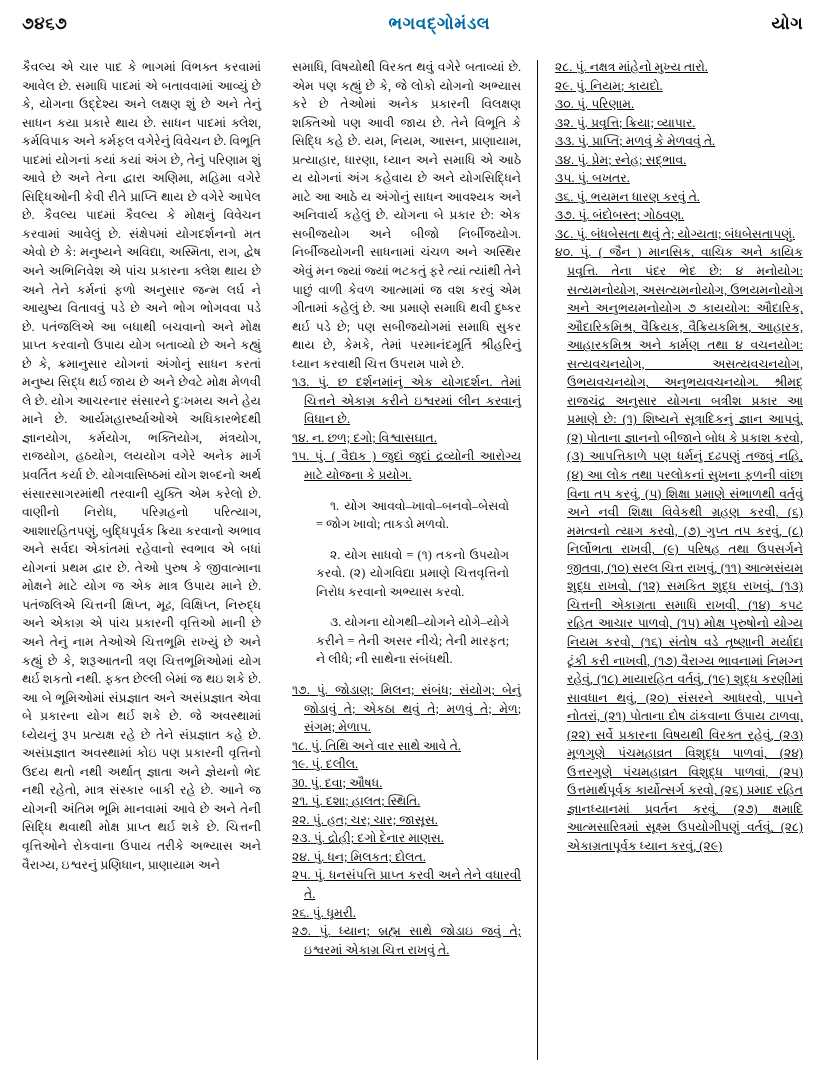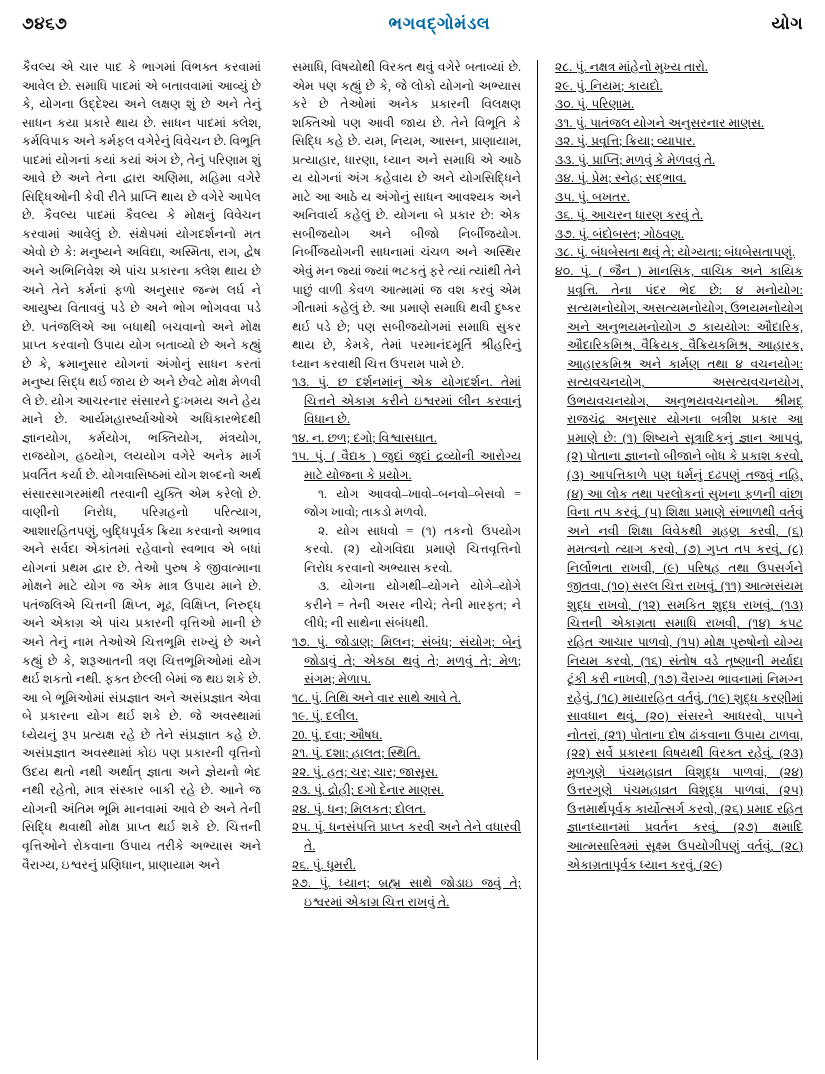--- a/index.html
+++ b/index.html
@@ -102,21 +102,21 @@
     margin: 0;
     text-indent: 0;
     padding-left: 0;
     text-decoration: underline;
   }
   p.sense.hang {
     padding-left: 12px;
     text-indent: -12px;
   }
   p.subsense {
-    margin: 0;
+    margin: 12px;
     text-indent: 14px;
     padding-left: 12px;
     font-family: Liberation Serif, serif;
   }
 
   
   .scan {
     filter: contrast(1.04);
   }
 </style>
@@ -146,41 +146,40 @@
       <p class="sense hang"><span>૧૪.</span> <span>ન.</span> <span>છળ; દગો; વિશ્વાસઘાત.</span></p>
       <p class="sense hang"><span>૧૫.</span> <span>પું.</span> <span>( વૈદ્યક ) જુદાં જુદાં દ્રવ્યોની આરોગ્ય માટે યોજના કે પ્રયોગ.</span></p>
 
       <p class="subsense"><span>૧.</span> <span>યોગ આવવો–ખાવો–બનવો–બેસવો = જોગ ખાવો; તાકડો મળવો.</span></p>
       <p class="subsense"><span>૨.</span> <span>યોગ સાધવો = (૧) તકનો ઉપયોગ કરવો. (૨) યોગવિદ્યા પ્રમાણે ચિત્તવૃત્તિનો નિરોધ કરવાનો અભ્યાસ કરવો.</span></p>
       <p class="subsense"><span>૩.</span> <span>યોગના યોગથી–યોગને યોગે–યોગે કરીને = તેની અસર નીચે; તેની મારફત; ને લીધે; ની સાથેના સંબંધથી.</span></p>
 
       <p class="sense hang"><span>૧૭.</span> <span>પું.</span> <span>જોડાણ; મિલન; સંબંધ; સંયોગ; બેનું જોડાવું તે; એકઠા થવું તે; મળવું તે; મેળ; સંગમ; મેળાપ.</span></p>
       <p class="sense hang"><span>૧૮.</span> <span>પું.</span> <span>તિથિ અને વાર સાથે આવે તે.</span></p>
       <p class="sense hang"><span>૧૯.</span> <span>પું.</span> <span>દલીલ.</span></p>
-      <p class="sense hang"><span>20.</span> <span>પું.</span> <span>દવા; ઔષધ.</span></p>
+      <p class="sense hang"><span>30.</span> <span>પું.</span> <span>દવા; ઔષધ.</span></p>
       <p class="sense hang"><span>૨૧.</span> <span>પું.</span> <span>દશા; હાલત; સ્થિતિ.</span></p>
       <p class="sense hang"><span>૨૨.</span> <span>પું.</span> <span>હત; ચર; ચાર; જાસૂસ.</span></p>
       <p class="sense hang"><span>૨૩.</span> <span>પું.</span> <span>દ્રોહી; દગો દેનાર માણસ.</span></p>
       <p class="sense hang"><span>૨૪.</span> <span>પું.</span> <span>ધન; મિલકત; દોલત.</span></p>
       <p class="sense hang"><span>૨૫.</span> <span>પું.</span> <span>ધનસંપત્તિ પ્રાપ્ત કરવી અને તેને વધારવી તે.</span></p>
       <p class="sense hang"><span>૨૬.</span> <span>પું.</span> <span>ધૂમરી.</span></p>
       <p class="sense hang"><span>૨૭.</span> <span>પું.</span> <span>ધ્યાન; બ્રહ્મ સાથે જોડાઇ જવું તે; ઇશ્વરમાં એકાગ્ર ચિત્ત રાખવું તે.</span></p>
     </div>
 
     <div class="rule"></div>
 
     <div class="col col-3">
       <p class="sense hang"><span>૨૮.</span> <span>પું.</span> <span>નક્ષત્ર માંહેનો મુખ્ય તારો.</span></p>
       <p class="sense hang"><span>૨૯.</span> <span>પું.</span> <span>નિયમ; કાયદો.</span></p>
       <p class="sense hang"><span>૩૦.</span> <span>પું.</span> <span>પરિણામ.</span></p>
-      <p class="sense hang"><span>૩૧.</span> <span>પું.</span> <span>પાતંજલ યોગને અનુસરનાર માણસ.</span></p>
       <p class="sense hang"><span>૩૨.</span> <span>પું.</span> <span>પ્રવૃત્તિ; ક્રિયા; વ્યાપાર.</span></p>
       <p class="sense hang"><span>૩૩.</span> <span>પું.</span> <span>પ્રાપ્તિ; મળવું કે મેળવવું તે.</span></p>
       <p class="sense hang"><span>૩૪.</span> <span>પું.</span> <span>પ્રેમ; સ્નેહ; સદ્‌ભાવ.</span></p>
       <p class="sense hang"><span>૩૫.</span> <span>પું.</span> <span>બખતર.</span></p>
-      <p class="sense hang"><span>૩૬.</span> <span>પું.</span> <span>આચરન ધારણ કરવું તે.</span></p>
+      <p class="sense hang"><span>૩૬.</span> <span>પું.</span> <span>ભયમન ધારણ કરવું તે.</span></p>
       <p class="sense hang"><span>૩૭.</span> <span>પું.</span> <span>બંદોબસ્ત; ગોઠવણ.</span></p>
       <p class="sense hang"><span>૩૮.</span> <span>પું.</span> <span>બંધબેસતા થવું તે; યોગ્યતા; બંધબેસતાપણું.</span></p>
       <p class="sense hang"><span>૪૦.</span> <span>પું.</span> <span>( જૈન ) માનસિક, વાચિક અને કાયિક પ્રવૃત્તિ. તેના પંદર ભેદ છે: ૪ મનોયોગ: સત્યમનોયોગ, અસત્યમનોયોગ, ઉભયમનોયોગ અને અનુભયમનોયોગ ૭ કાયયોગ: ઔદારિક, ઔદારિકમિશ્ર, વૈક્રિયક, વૈક્રિયકમિશ્ર, આહારક, આહારકમિશ્ર અને કાર્મણ તથા ૪ વચનયોગ: સત્યવચનયોગ, અસત્યવચનયોગ, ઉભયવચનયોગ, અનુભયવચનયોગ. શ્રીમદ્ રાજચંદ્ર અનુસાર યોગના બત્રીશ પ્રકાર આ પ્રમાણે છે: (૧) શિષ્યને સૂત્રાદિકનું જ્ઞાન આપવું, (૨) પોતાના જ્ઞાનનો બીજાને બોધ કે પ્રકાશ કરવો, (૩) આપત્તિકાળે પણ ધર્મનું દઢપણું તજવું નહિ, (૪) આ લોક તથા પરલોકનાં સુખના ફળની વાંછા વિના તપ કરવું, (૫) શિક્ષા પ્રમાણે સંભાળથી વર્તવું અને નવી શિક્ષા વિવેકથી ગ્રહણ કરવી, (૬) મમત્વનો ત્યાગ કરવો, (૭) ગુપ્ત તપ કરવું, (૮) નિર્લોભતા રાખવી, (૯) પરિષહ તથા ઉપસર્ગને જીતવા, (૧૦) સરલ ચિત્ત રાખવું, (૧૧) આત્મસંયમ શુદ્ધ રાખવો, (૧૨) સમકિત શુદ્ધ રાખવું, (૧૩) ચિત્તની એકાગ્રતા સમાધિ રાખવી, (૧૪) કપટ રહિત આચાર પાળવો, (૧૫) મોક્ષ પુરુષોનો યોગ્ય નિયમ કરવો, (૧૬) સંતોષ વડે તૃષ્ણાની મર્યાદા ટૂંકી કરી નાખવી, (૧૭) વૈરાગ્ય ભાવનામાં નિમગ્ન રહેવું, (૧૮) માયારહિત વર્તવું, (૧૯) શુદ્ધ કરણીમાં સાવધાન થવું, (૨૦) સંસરને આધરવો, પાપને નોતરાં, (૨૧) પોતાના દોષ ઢાંકવાના ઉપાય ટાળવા, (૨૨) સર્વે પ્રકારના વિષયથી વિરક્ત રહેવું, (૨૩) મૂળગુણે પંચમહાવ્રત વિશુદ્ધ પાળવાં, (૨૪) ઉત્તરગુણે પંચમહાવ્રત વિશુદ્ધ પાળવાં, (૨૫) ઉત્તમાર્થપૂર્વક કાર્યોત્સર્ગ કરવો, (૨૬) પ્રમાદ રહિત જ્ઞાનધ્યાનમાં પ્રવર્તન કરવું, (૨૭) ક્ષમાદિ આત્મસારિત્રમાં સૂક્ષ્મ ઉપયોગીપણું વર્તવું, (૨૮) એકાગ્રતાપૂર્વક ધ્યાન કરવું, (૨૯)</span></p>
     </div>
 
   </div>
 </div>
 
 </body></html>

